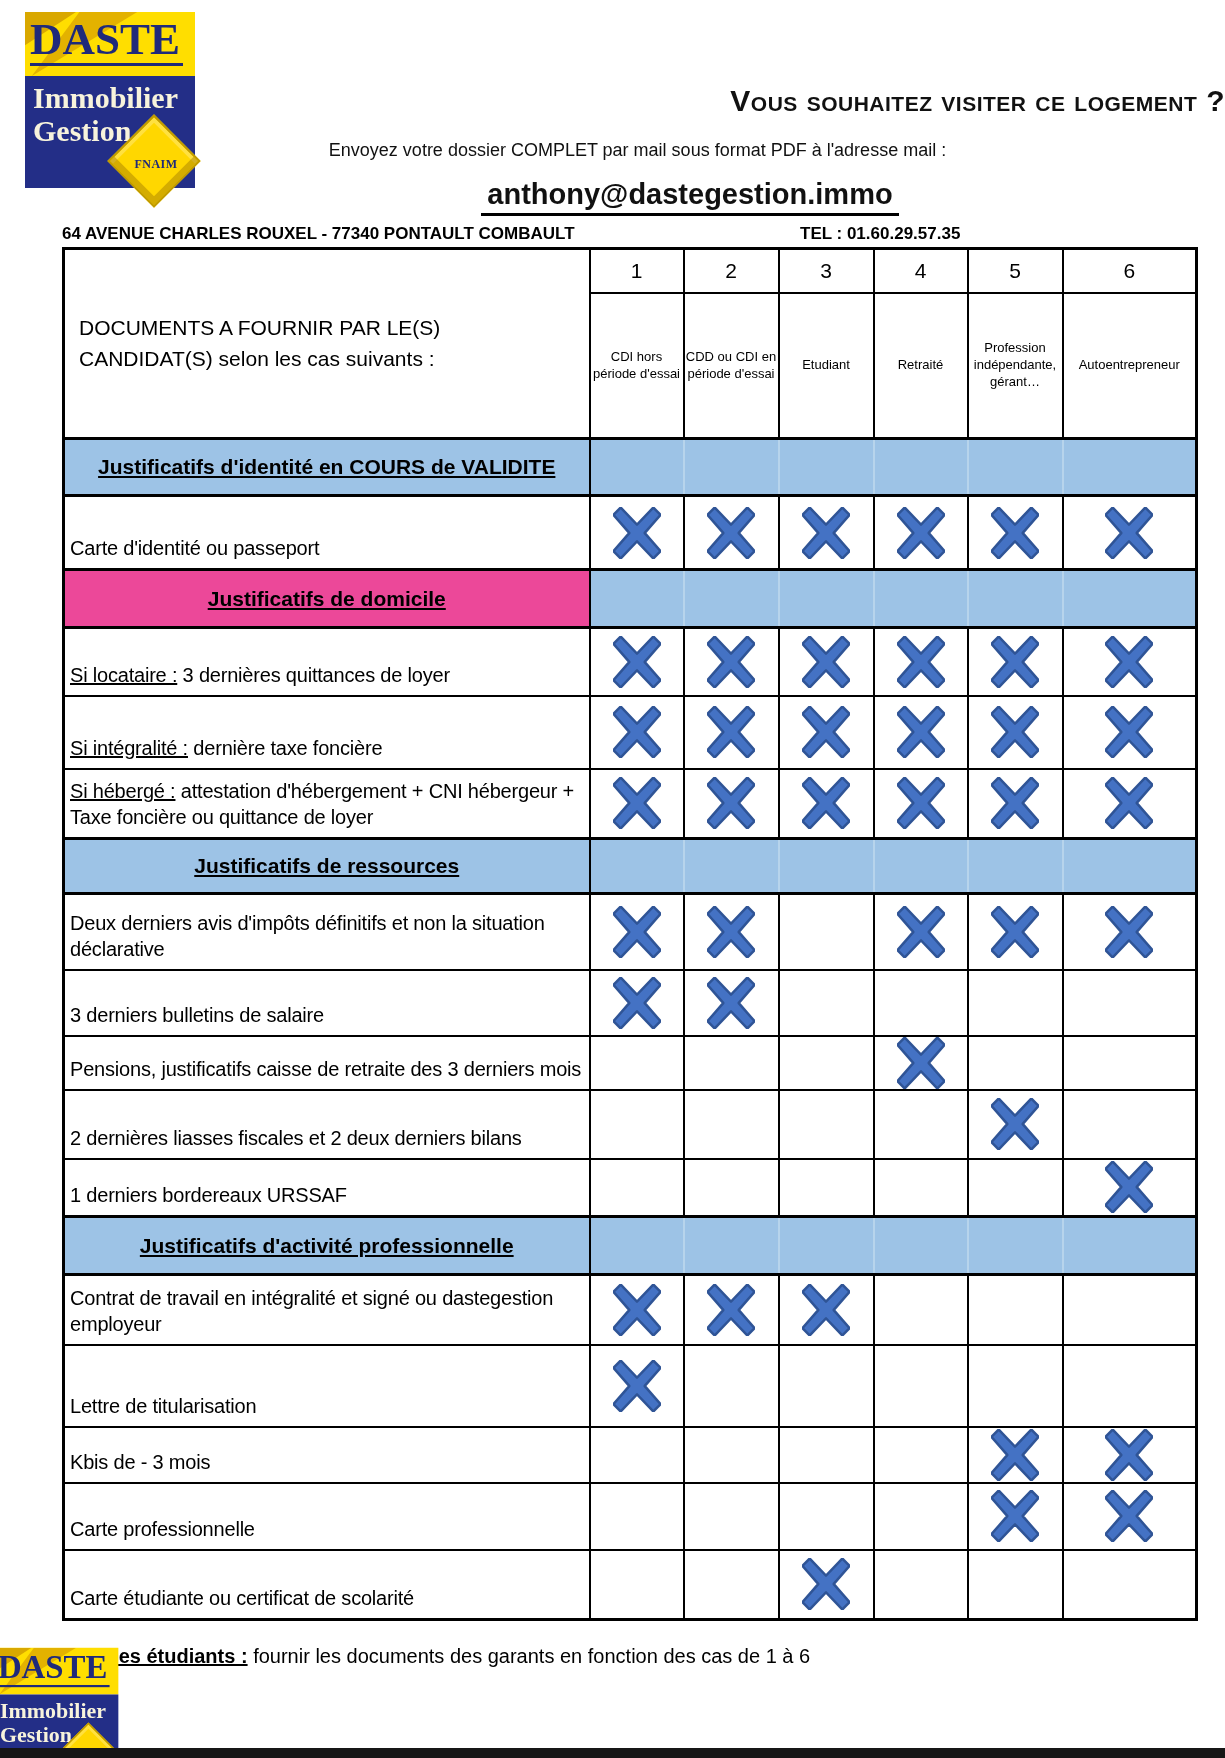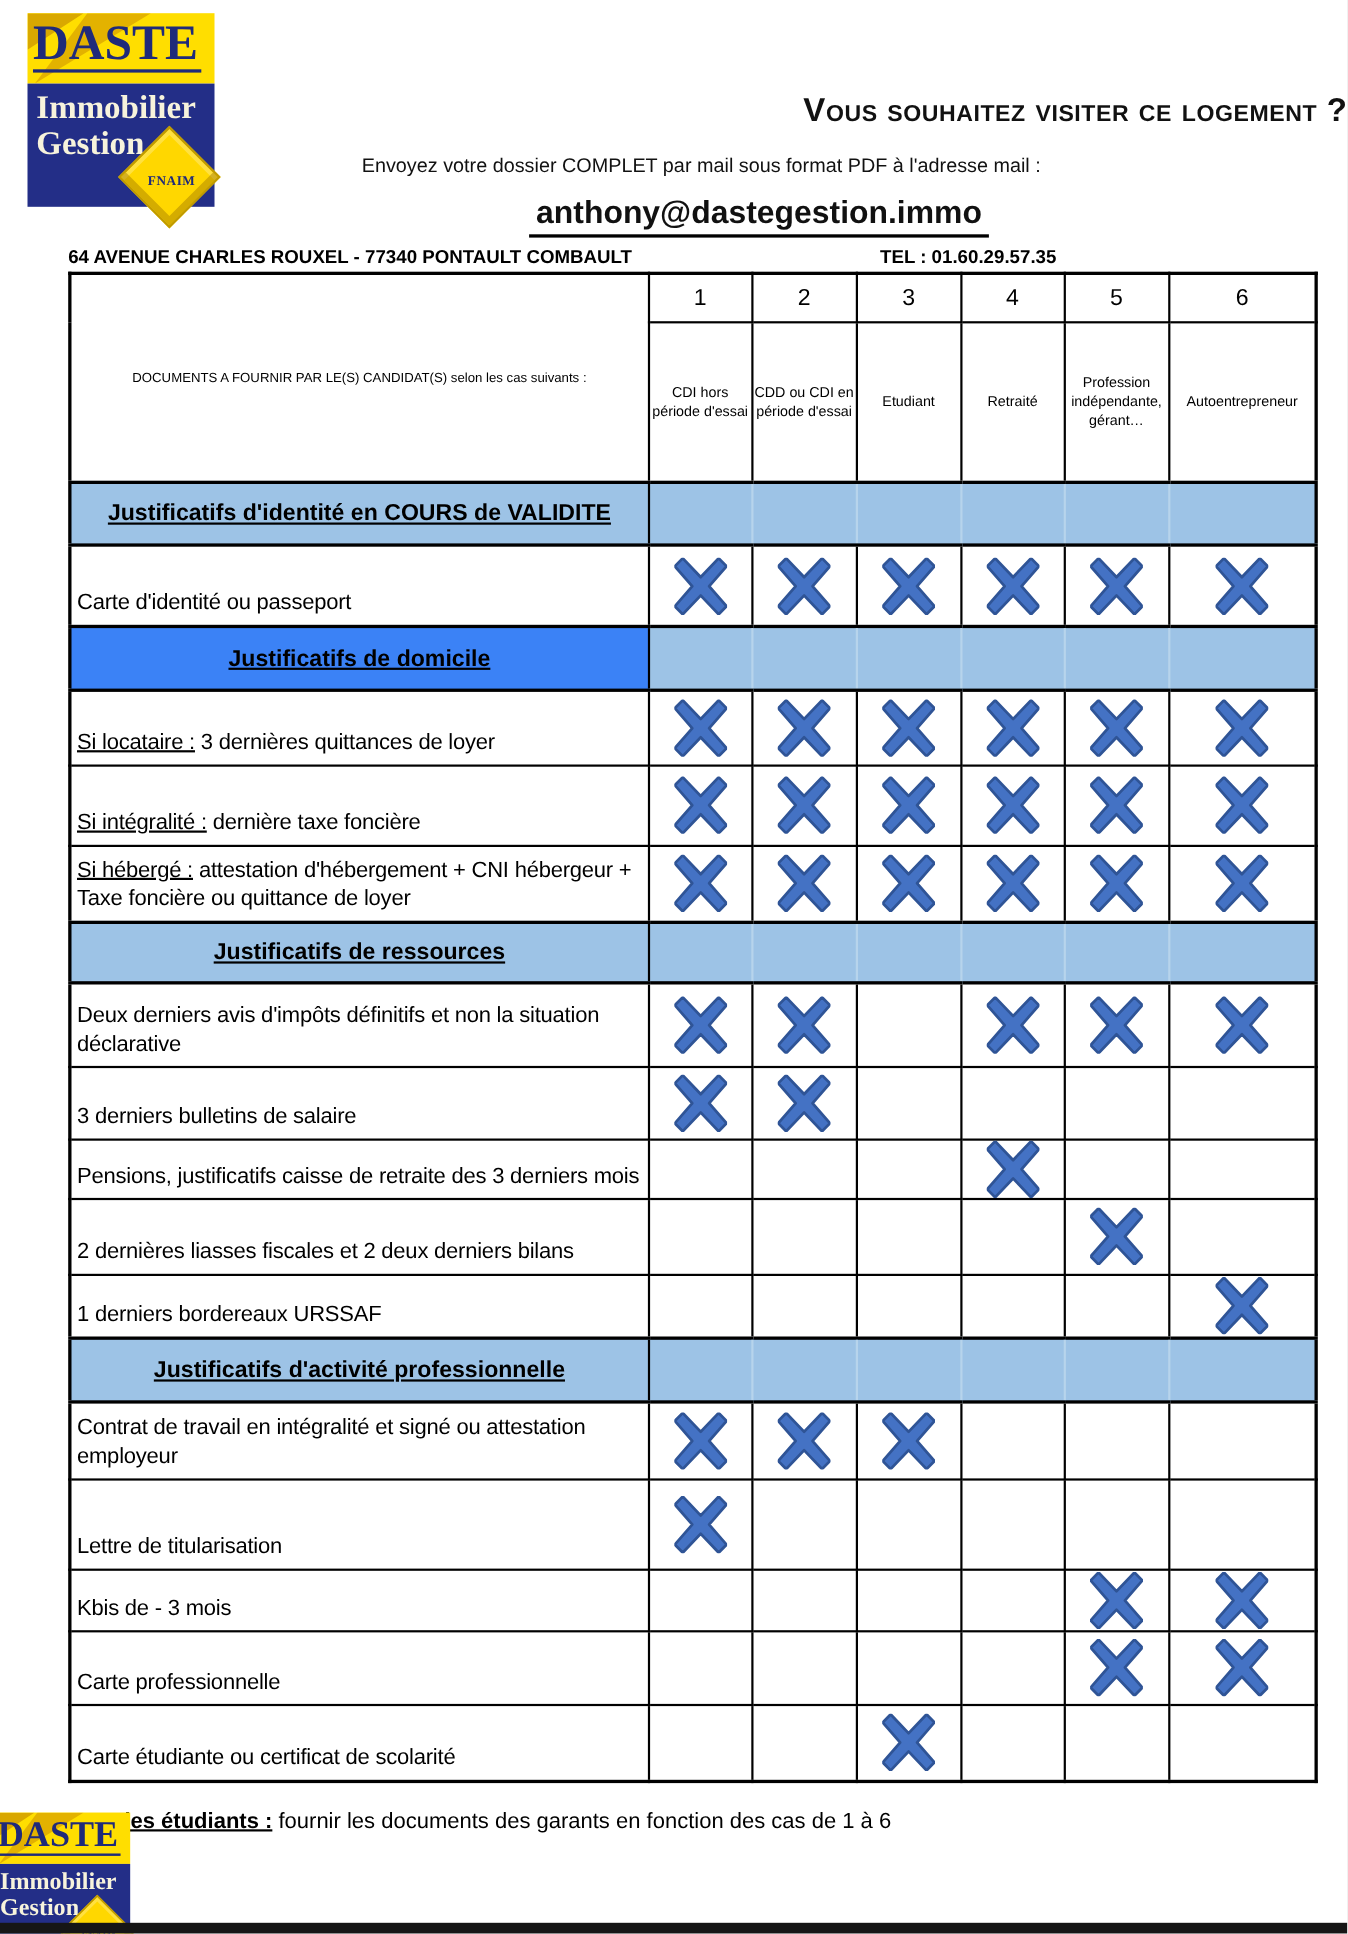--- a/index.html
+++ b/index.html
@@ -72,21 +72,21 @@
     border-collapse:collapse;table-layout:fixed;
     border:3px solid #000;
   }
   .doc-table th,.doc-table td{border:2px solid #000;padding:0;}
   .num-row th{height:42px;font-size:21px;font-weight:normal;text-align:center;vertical-align:middle;}
   .sub-row th{
     height:139px;font-size:13px;font-weight:normal;text-align:center;
     vertical-align:middle;line-height:1.3;padding:2px 1px;
   }
   th.corner{
-    font-size:12px;font-weight:normal;text-align:center;vertical-align:middle;
+    font-size:21px;font-weight:normal;text-align:left;vertical-align:middle;
     line-height:1.45;padding:0 14px;
   }
   tr.section td{border-top:3px solid #000;border-bottom:3px solid #000;}
   td.sec-label{
     text-align:center;vertical-align:middle;
     font-size:21px;font-weight:bold;text-decoration:underline;
   }
   td.sec-cell{border-left:2px solid #b7d4ec;border-right:2px solid #b7d4ec;}
   td.doc-label{
     vertical-align:bottom;text-align:left;
@@ -189,21 +189,21 @@
               <polygon points="16,1 50,34 84,1 99,15 66,50 99,85 84,99 50,66 16,99 1,85 34,50 1,15" fill="#4472C4" stroke="#2F5496" stroke-width="5" stroke-linejoin="round"></polygon>
             </svg></td>
           <td class="mark-cell"><svg class="xmark" viewBox="0 0 100 100" preserveAspectRatio="none">
               <polygon points="16,1 50,34 84,1 99,15 66,50 99,85 84,99 50,66 16,99 1,85 34,50 1,15" fill="#4472C4" stroke="#2F5496" stroke-width="5" stroke-linejoin="round"></polygon>
             </svg></td>
           <td class="mark-cell"><svg class="xmark" viewBox="0 0 100 100" preserveAspectRatio="none">
               <polygon points="16,1 50,34 84,1 99,15 66,50 99,85 84,99 50,66 16,99 1,85 34,50 1,15" fill="#4472C4" stroke="#2F5496" stroke-width="5" stroke-linejoin="round"></polygon>
             </svg></td>
         </tr>
         <tr class="section" style="height: 58px;">
-          <td class="sec-label" style="background: #3b82f6;">Justificatifs de domicile</td>
+          <td class="sec-label" style="background: #ec4899;">Justificatifs de domicile</td>
           <td class="sec-cell" style="background: rgb(157, 195, 230);"></td>
           <td class="sec-cell" style="background: rgb(157, 195, 230);"></td>
           <td class="sec-cell" style="background: rgb(157, 195, 230);"></td>
           <td class="sec-cell" style="background: rgb(157, 195, 230);"></td>
           <td class="sec-cell" style="background: rgb(157, 195, 230);"></td>
           <td class="sec-cell" style="background: rgb(157, 195, 230);"></td>
         </tr>
         <tr style="height: 68px;">
           <td class="doc-label"><span class="u">Si locataire :</span> 3 dernières quittances de loyer</td>
           <td class="mark-cell"><svg class="xmark" viewBox="0 0 100 100" preserveAspectRatio="none">
@@ -344,21 +344,21 @@
         <tr class="section" style="height: 58px; margin-top: 20px;">
           <td class="sec-label" style="background: rgb(157, 195, 230);">Justificatifs d'activité professionnelle</td>
           <td class="sec-cell" style="background: rgb(157, 195, 230);"></td>
           <td class="sec-cell" style="background: rgb(157, 195, 230);"></td>
           <td class="sec-cell" style="background: rgb(157, 195, 230);"></td>
           <td class="sec-cell" style="background: rgb(157, 195, 230);"></td>
           <td class="sec-cell" style="background: rgb(157, 195, 230);"></td>
           <td class="sec-cell" style="background: rgb(157, 195, 230);"></td>
         </tr>
         <tr style="height: 70px;">
-          <td class="doc-label">Contrat de travail en intégralité et signé ou attestation employeur</td>
+          <td class="doc-label">Contrat de travail en intégralité et signé ou dastegestion employeur</td>
           <td class="mark-cell"><svg class="xmark" viewBox="0 0 100 100" preserveAspectRatio="none">
               <polygon points="16,1 50,34 84,1 99,15 66,50 99,85 84,99 50,66 16,99 1,85 34,50 1,15" fill="#4472C4" stroke="#2F5496" stroke-width="5" stroke-linejoin="round"></polygon>
             </svg></td>
           <td class="mark-cell"><svg class="xmark" viewBox="0 0 100 100" preserveAspectRatio="none">
               <polygon points="16,1 50,34 84,1 99,15 66,50 99,85 84,99 50,66 16,99 1,85 34,50 1,15" fill="#4472C4" stroke="#2F5496" stroke-width="5" stroke-linejoin="round"></polygon>
             </svg></td>
           <td class="mark-cell"><svg class="xmark" viewBox="0 0 100 100" preserveAspectRatio="none">
               <polygon points="16,1 50,34 84,1 99,15 66,50 99,85 84,99 50,66 16,99 1,85 34,50 1,15" fill="#4472C4" stroke="#2F5496" stroke-width="5" stroke-linejoin="round"></polygon>
             </svg></td>
           <td class="mark-cell"></td>

